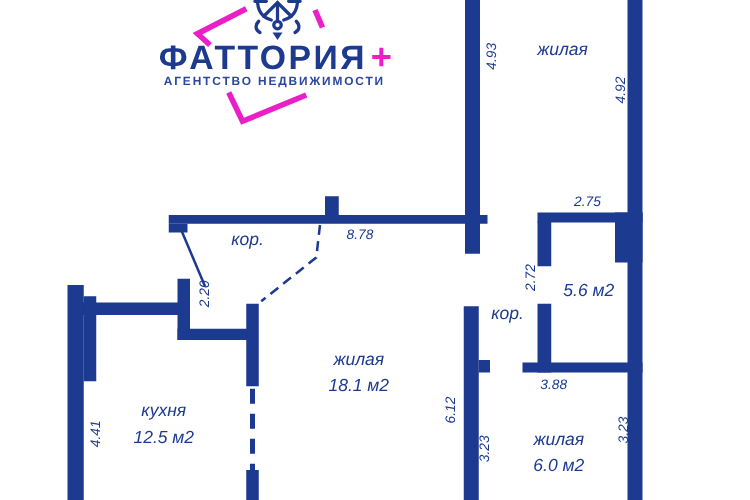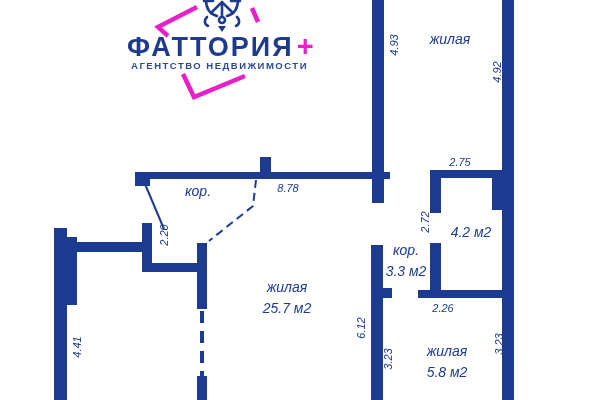--- a/index.html
+++ b/index.html
@@ -57,21 +57,21 @@
   .r5{left:411px;top:222px}
   .r6{left:387px;top:341px}
   
   .dim{
     position:absolute;width:44px;text-align:center;color:#1c3a8f;
     font-style:italic;font-size:11px;line-height:14px;
   }
   .vert{transform:rotate(-90deg);}
   .d0{left:372px;top:38px}
   .d1{left:475px;top:65px}
-  .d2{left:438px;top:155px}
+  .d2{left:448px;top:155px}
   .d3{left:266px;top:181px}
   .d4{left:142px;top:228px}
   .d5{left:403px;top:215px}
   .d6{left:421px;top:301px}
   .d7{left:339px;top:321px}
   .d8{left:366px;top:352px}
   .d9{left:477px;top:337px}
   .d10{left:55px;top:340px}
 </style>
 </head>
@@ -131,39 +131,42 @@
   </svg>
 
   <div class="room r0">
     <div>жилая</div>
   </div>
   <div class="room r1">
     <div>кор.</div>
   </div>
   <div class="room r2">
     <div>жилая</div>
-    <div>25.7 м2</div>
+    <div>18.1 м2</div>
+  </div>
+  <div class="room r3">
+    <div>кухня</div>
+    <div>12.5 м2</div>
   </div>
   <div class="room r4">
     <div>кор.</div>
-    <div>3.3 м2</div>
   </div>
   <div class="room r5">
-    <div>4.2 м2</div>
+    <div>5.6 м2</div>
   </div>
   <div class="room r6">
     <div>жилая</div>
-    <div>5.8 м2</div>
+    <div>6.0 м2</div>
   </div>
 
   <div class="dim vert d0">4.93</div>
   <div class="dim vert d1">4.92</div>
   <div class="dim d2">2.75</div>
   <div class="dim d3">8.78</div>
   <div class="dim vert d4">2.20</div>
   <div class="dim vert d5">2.72</div>
-  <div class="dim d6">2.26</div>
+  <div class="dim d6">3.88</div>
   <div class="dim vert d7">6.12</div>
   <div class="dim vert d8">3.23</div>
   <div class="dim vert d9">3.23</div>
   <div class="dim vert d10">4.41</div>
 
 </div>
 
 </body></html>

